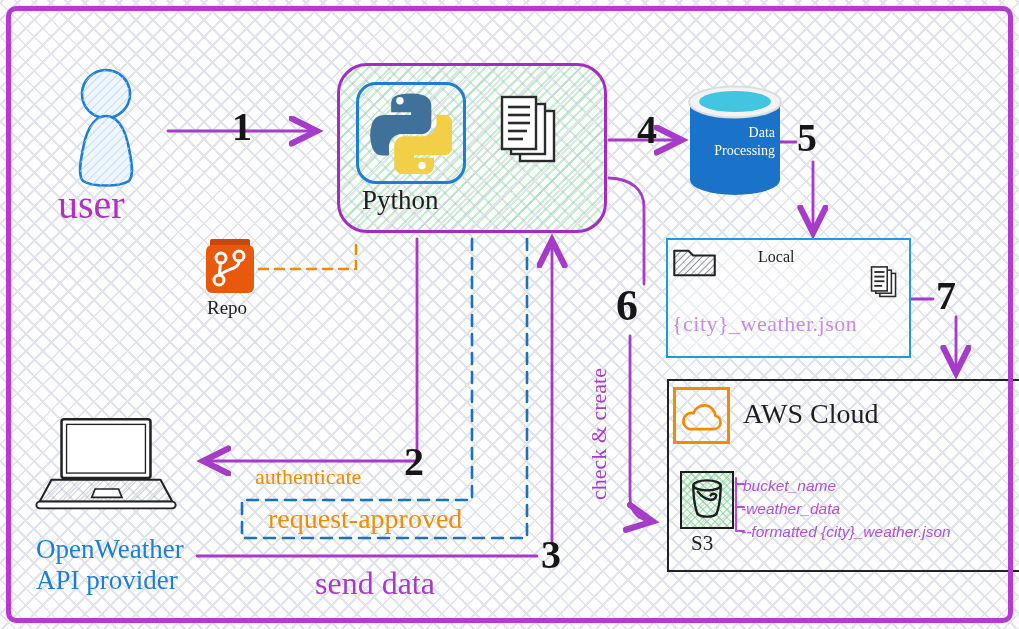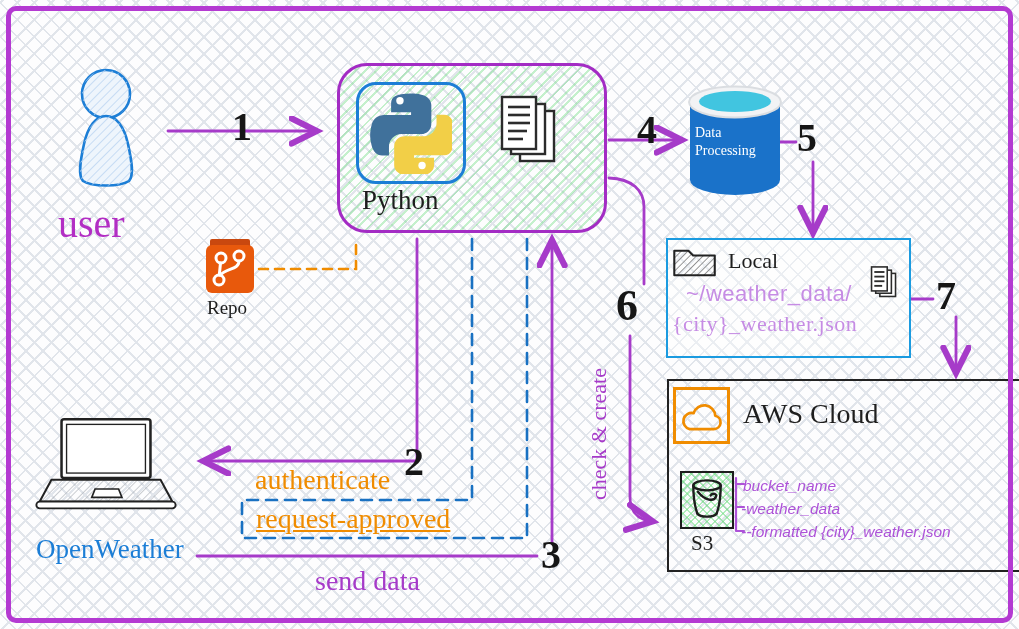--- a/index.html
+++ b/index.html
@@ -43,21 +43,21 @@
   .aws-box { left:667px; top:379px; width:354px; height:193px; border:2.5px solid #222;text-align:right; }
   .aws-icon-frame { position:absolute; left:4px; top:6px; width:57px; height:57px;
     border:3px solid #f08c00; display:flex; align-items:center; justify-content:center; }
   .s3-frame { position:absolute; left:11px; top:90px; width:54px; height:58px;
     border:2.5px solid #1d1d1d;
     background:
       repeating-linear-gradient(45deg,  transparent 0 4px, rgba(105,219,124,.5) 4px 5.6px),
       repeating-linear-gradient(-45deg, transparent 0 4px, rgba(105,219,124,.5) 4px 5.6px);
     display:flex; align-items:center; justify-content:center; }
   .tree-line { position:absolute; font-size:15.5px; color:#ad52d8; white-space:nowrap;font-style:italic; }
-  .cyl-text { position:absolute; width:80px; text-align:left; color:#fff; font-size:14px; z-index:3; }
+  .cyl-text { position:absolute; width:80px; text-align:right; color:#fff; font-size:14px; z-index:3; }
   .v-label {
     position:absolute; left:514px; top:421px; width:170px; text-align:center;
     transform:rotate(-90deg); color:#a63bc9; font-size:22px; z-index:3; font-family:cursive;
   }
 </style>
 </head>
 <body>
 
 <div class="canvas">
 
@@ -88,21 +88,21 @@
     <defs>
       <pattern id="uh" width="6" height="6" patternTransform="rotate(45)" patternUnits="userSpaceOnUse">
         <line x1="0" y1="0" x2="0" y2="6" stroke="#bcd6f2" stroke-width="1.6"></line>
       </pattern>
     </defs>
     <circle cx="40" cy="28" r="24" fill="#eef5fc" stroke="#1c7ed6" stroke-width="2.6"></circle>
     <circle cx="40" cy="28" r="24" fill="url(#uh)"></circle>
     <path d="M40,50 C30,50 22,60 18,78 C14,96 12,110 17,115 C26,121 54,121 63,115 C68,110 66,96 62,78 C58,60 50,50 40,50 Z" fill="#eef5fc" stroke="#1c7ed6" stroke-width="2.6"></path>
     <path d="M40,50 C30,50 22,60 18,78 C14,96 12,110 17,115 C26,121 54,121 63,115 C68,110 66,96 62,78 C58,60 50,50 40,50 Z" fill="url(#uh)"></path>
   </svg>
-  <div class="lbl hand purple-t" style="left:58px; top:181px; font-size:40px; color:#b22ec4;margin-top:19px;">user</div>
+  <div class="lbl hand purple-t" style="left:58px; top:181px; font-size:40px; color:#b22ec4;">user</div>
 
   <div class="node python-box"></div>
   <div class="python-logo-frame">
     <svg width="82" height="82" viewBox="0 0 115 115">
       <path d="M57 2c-4.8 0-9.4.4-13.4 1.2-11.8 2.1-14 6.5-14 14.6v10.7h28v3.6H19.6c-8.1 0-15.2 4.9-17.4 14.2-2.6 10.7-2.7 17.3 0 28.4 2 8.3 6.7 14.2 14.8 14.2h9.6V76.4c0-9.2 8-17.4 17.5-17.4h27.9c7.7 0 14-6.4 14-14.2V18.4c0-7.6-6.4-13.2-14-14.6C67 2.1 61.8 2 57 2z" fill="#40719b"></path>
       <path d="M93.3 31.9v12.4c0 9.6-8.2 17.8-17.5 17.8H47.9c-7.6 0-14 6.5-14 14.2v26.6c0 7.6 6.6 12 14 14.2 8.9 2.6 17.4 3.1 27.9 0 7-2 14-6.1 14-14.2V92.3h-28v-3.6h41.9c8.1 0 11.2-5.7 14-14.2 2.9-8.8 2.8-17.1 0-28.4-2-8.1-5.9-14.2-14-14.2H93.3z" fill="#f2cf47"></path>
       <circle cx="42" cy="12.2" r="5.2" fill="#fff"></circle>
       <circle cx="73" cy="103" r="5.2" fill="#fff"></circle>
     </svg>
   </div>
@@ -145,22 +145,21 @@
 
   <div class="node local-box"></div>
   <svg class="node" style="left:672px; top:246px;" width="46" height="32" viewBox="0 0 48 34">
     <defs>
       <pattern id="fh1" width="5" height="5" patternTransform="rotate(45)" patternUnits="userSpaceOnUse">
         <line x1="0" y1="0" x2="0" y2="5" stroke="#666" stroke-width="1.4"></line>
       </pattern>
     </defs>
     <path d="M2,31 L2,5 L17,5 L22,10 L45,10 L45,31 Z" fill="url(#fh1)" stroke="#222" stroke-width="2.2" stroke-linejoin="round"></path>
   </svg>
-  <div class="lbl hand" style="left:728px; top:248px; font-size:22px; color:#1e1e1e;">Local</div>
-  <div class="path-line" style="left:686px; top:281px;">~/weather_data/</div>
+  <div class="lbl hand" style="left:758px; top:248px; font-size:16px; color:#1e1e1e;">Local</div>
   <div class="path-line" style="left:672px; top:311px;font-family:Liberation Serif, serif;">{city}_weather.json</div>
   <svg class="node" style="left:869px; top:266px;" width="30" height="36" viewBox="0 0 62 78">
     <g stroke="#2b2b2b" stroke-width="3.4" fill="#fff">
       <rect x="22" y="16" width="34" height="50"></rect>
       <rect x="13" y="9" width="34" height="50"></rect>
       <rect x="4" y="2" width="34" height="52"></rect>
     </g>
     <g stroke="#2b2b2b" stroke-width="4">
       <line x1="10" y1="13" x2="32" y2="13"></line>
       <line x1="10" y1="23" x2="32" y2="23"></line>
@@ -202,28 +201,29 @@
         <line x1="0" y1="0" x2="0" y2="7" stroke="#a6abb1" stroke-width="1.4"></line>
       </pattern>
     </defs>
     <rect x="42" y="4" width="106" height="70" rx="3" fill="#fff" stroke="#222" stroke-width="3"></rect>
     <rect x="48" y="10" width="94" height="58" fill="#fff" stroke="#222" stroke-width="1.6"></rect>
     <path d="M30 76 L160 76 L174 102 L16 102 Z" fill="url(#lp1)" stroke="#222" stroke-width="2.4" stroke-linejoin="round"></path>
     <path d="M82 87 L110 87 L114 97 L78 97 Z" fill="#fff" stroke="#222" stroke-width="2"></path>
     <rect x="12" y="102" width="166" height="8" rx="4" fill="#fff" stroke="#222" stroke-width="2.2"></rect>
   </svg>
   <div class="lbl hand blue-t" style="left:24px; top:534px; font-size:27px;">OpenWeather</div>
+  <div class="lbl hand blue-t" style="left:24px; top:565px; font-size:27px;">API provider</div>
 
   <div class="lbl num" style="left:232px; top:103px;">1</div>
   <div class="lbl num" style="left:404px; top:438px;">2</div>
   <div class="lbl num" style="left:541px; top:531px;">3</div>
   <div class="lbl num" style="left:637px; top:106px;">4</div>
   <div class="lbl num" style="left:797px; top:114px;">5</div>
   <div class="lbl num" style="left:616px; top:280px; font-size:44px;">6</div>
   <div class="lbl num" style="left:936px; top:272px;">7</div>
 
-  <div class="lbl hand orange-t" style="left:255px; top:464px; font-size:28px;">authenticate</div>
-  <div class="lbl hand orange-t" style="left:256px; top:503px; font-size:28px;text-decoration:underline;">request-approved</div>
-  <div class="lbl hand purple-t" style="left:315px; top:565px; font-size:28px;">send data</div>
+  <div class="lbl hand orange-t" style="left:255px; top:464px; font-size:22px;">authenticate</div>
+  <div class="lbl hand orange-t" style="left:268px; top:503px; font-size:28px;">request-approved</div>
+  <div class="lbl hand purple-t" style="left:315px; top:565px; font-size:32px;">send data</div>
   <div class="v-label">check &amp; create</div>
 
   <div class="frame"></div>
 </div>
 
 </body></html>

